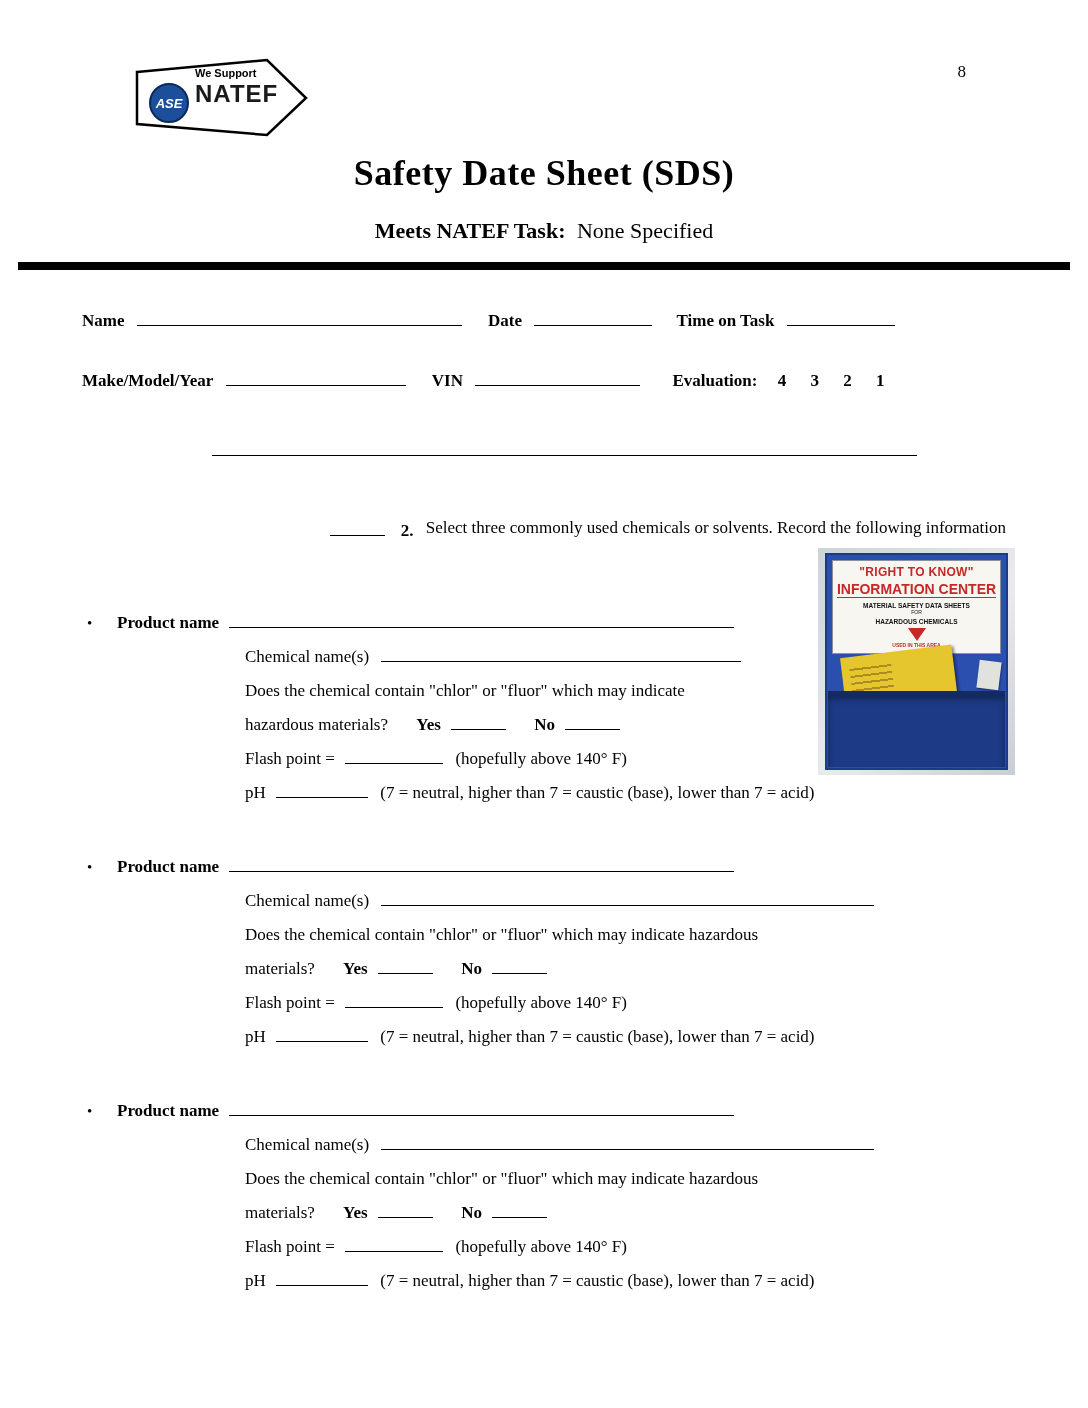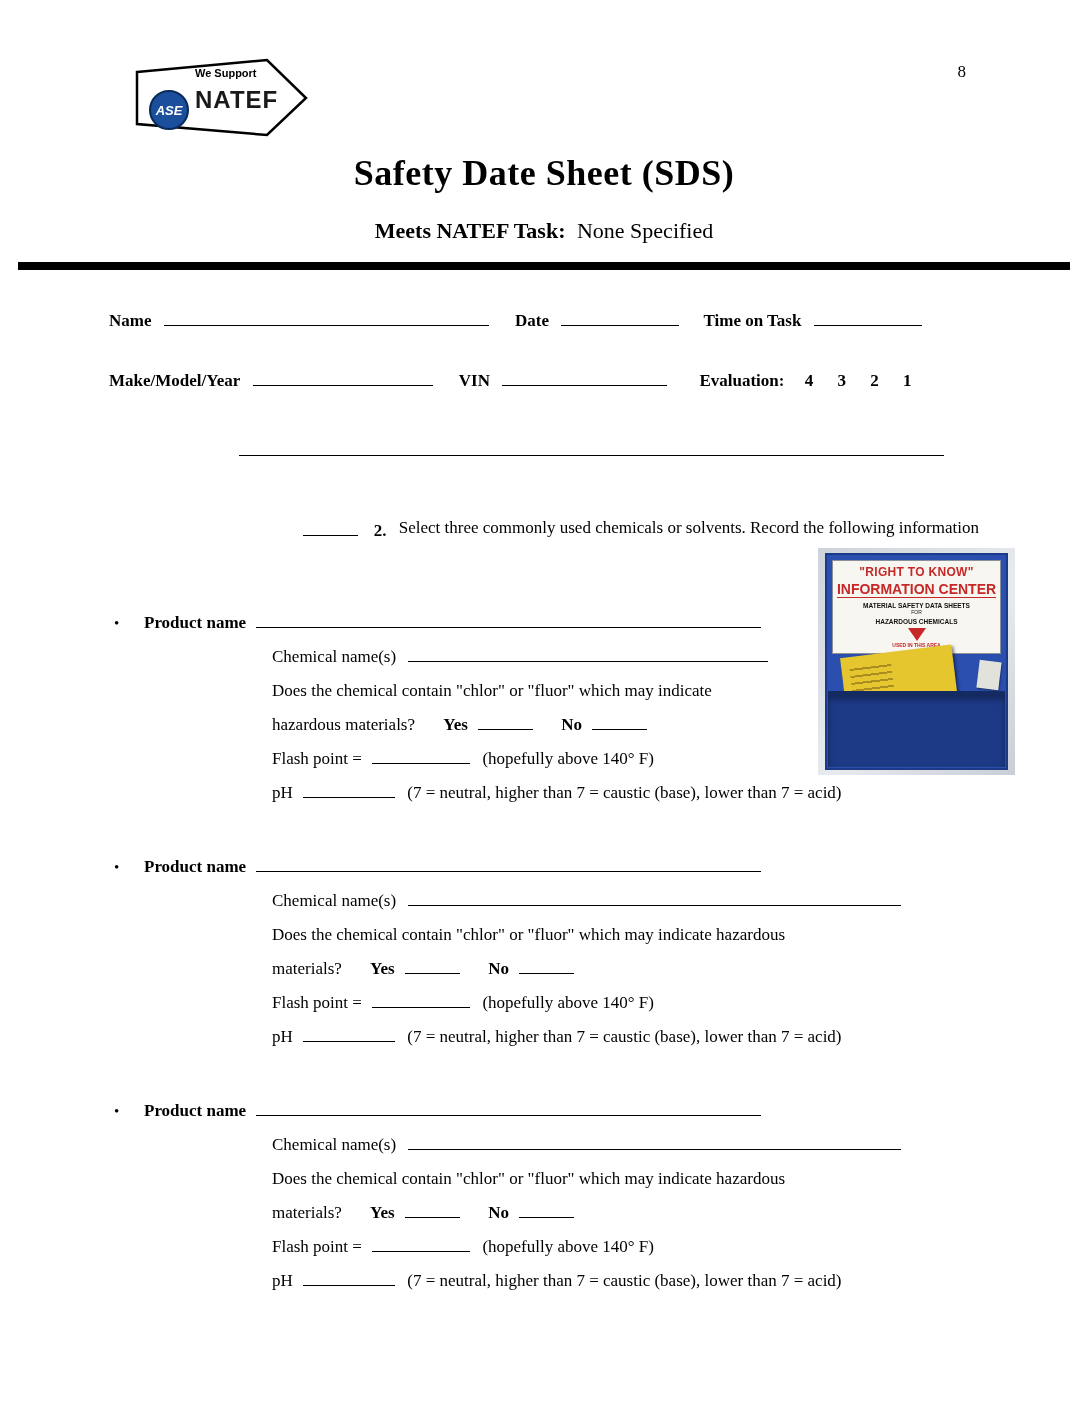--- a/index.html
+++ b/index.html
@@ -8,30 +8,30 @@
     width:1088px; height:1408px; background:#ffffff; position:relative;
     font-family:"Liberation Serif", serif; font-size:17px; color:#000;
     margin:0 auto; overflow:hidden;
   }
   .b { font-weight:bold; }
   .page-number { position:absolute; top:62px; right:122px; font-size:17px; }
   
   .logo { position:absolute; left:133px; top:56px; width:178px; height:84px; }
   .logo svg { position:absolute; left:0; top:0; }
   .logo .we-support { position:absolute; top:11px; left:62px; font-family:"Liberation Sans",sans-serif; font-weight:bold; font-size:11px; }
-  .logo .ase-circle { position:absolute; left:16px; top:34px; width:40px; height:40px; border-radius:50%;
+  .logo .ase-circle { position:absolute; left:16px; top:27px; width:40px; height:40px; border-radius:50%;
     background:#1b4f9c; border:2px solid #0a2a5a; color:#fff; display:flex; align-items:center; justify-content:center;
     font-family:"Liberation Sans",sans-serif; font-weight:bold; font-style:italic; font-size:13px; }
-  .logo .natef-text { position:absolute; left:62px; top:30px; font-family:"Liberation Sans",sans-serif; font-weight:bold; font-size:24px; letter-spacing:1px; color:#1a1a1a; }
+  .logo .natef-text { position:absolute; left:62px; top:24px; font-family:"Liberation Sans",sans-serif; font-weight:bold; font-size:24px; letter-spacing:1px; color:#1a1a1a; }
   
   .title { text-align:center; font-size:36px; font-weight:bold; padding-top:152px; letter-spacing:0.5px; }
   .meets { text-align:center; margin-top:24px; font-size:22px; }
   .thick-rule { height:8px; background:#000; margin:18px 18px 0 18px; }
   
-  .content { padding:0 109px; }
+  .content { padding:0 82px; }
   .row { line-height:34px; white-space:nowrap; }
   .hdr1 { margin-top:34px; }
   .hdr2 { margin-top:26px; }
   .q1 { margin-top:48px; }
   .q1cont { margin-top:36px; margin-left:130px; }
   .q2 { margin-top:46px;text-align:right; }
   .q2text { display:inline-block; vertical-align:top; line-height:27px; margin-left:8px; }
   .section { margin-top:38px; padding-left:5px; }
   .section + .section { margin-top:40px; }
   .inner { margin-left:158px; }

